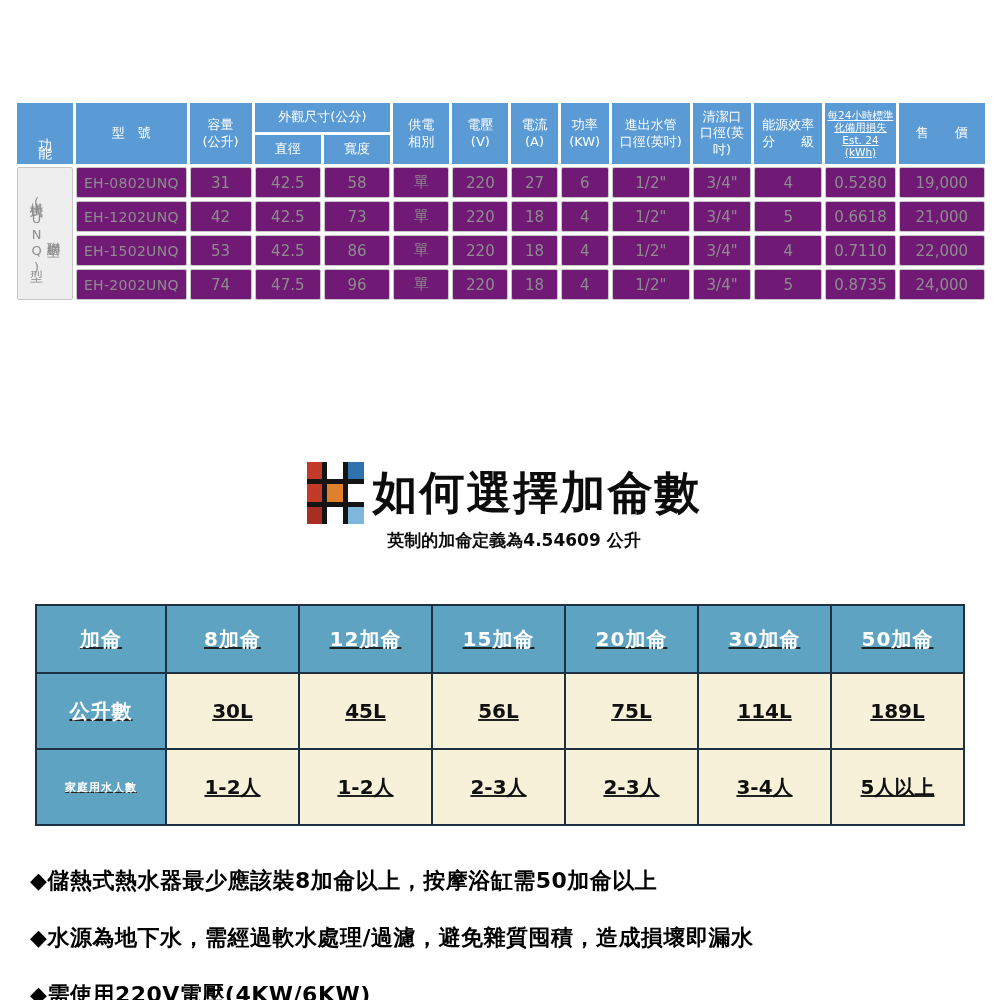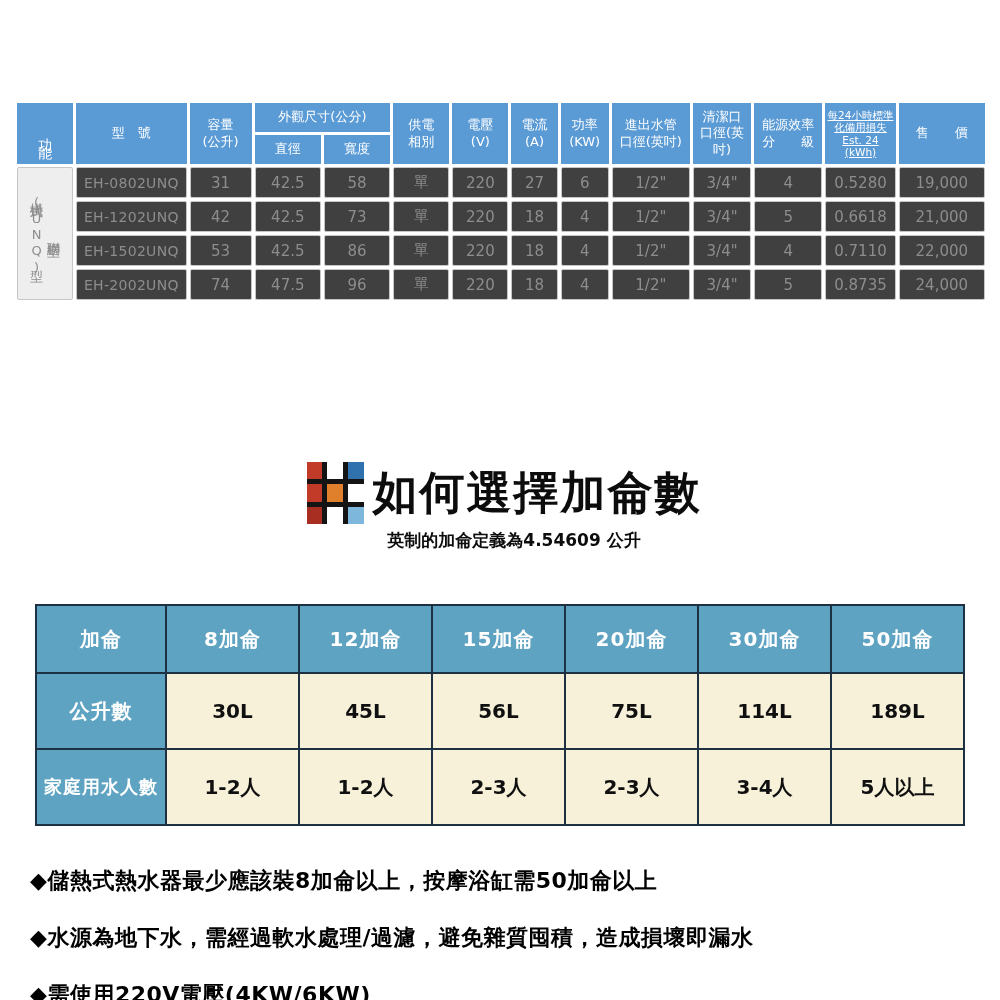--- a/index.html
+++ b/index.html
@@ -12,21 +12,21 @@
   
   .spec-block { position:absolute; left:14px; top:100px; width:974px; }
   table.spec { width:100%; border-collapse:separate; border-spacing:3px; table-layout:fixed; }
   .spec th {
     background:#5b9bd5; color:#fff; font-weight:500; font-size:13px; line-height:1.25;
     text-align:center; vertical-align:middle; padding:1px 0;
   }
   .spec thead tr { height:29px; }
   .spec tbody tr { height:31px; }
   .spec td {
-    background:#404040; border:1px solid #c6c6c6; border-radius:2px;
+    background:#701a75; border:1px solid #c6c6c6; border-radius:2px;
     color:#8d8d8d; font-size:15px; text-align:center; vertical-align:middle; padding:0;
   }
   .spec td.model-cell { font-size:14px; letter-spacing:0.3px; }
   .h2l div { display:block; }
   .tiny div { font-size:10.5px; line-height:1.18;text-decoration:underline; }
   .vhead { writing-mode:vertical-lr; text-orientation:upright; margin:0 auto; letter-spacing:7px; font-size:14px; }
   td.cat-cell { background:#eeeeee; }
   .cat { writing-mode:vertical-lr; text-orientation:upright; margin:0 auto; height:130px; }
   .cat span { display:block; font-size:13px; line-height:17px; letter-spacing:1px; color:#8d8d8d; }
 
@@ -44,27 +44,27 @@
   .logo {
     width:57px; height:62px; background:#141414; flex:0 0 auto;
     display:grid; grid-template-columns:repeat(3,1fr); grid-template-rows:repeat(3,1fr); gap:5px;
   }
   .c-red{background:#c23a28;} .c-dred{background:#a82e22;} .c-orange{background:#e0802c;}
   .c-blue{background:#2f72ad;} .c-lblue{background:#7db8dc;} .c-white{background:#ffffff;}
   h1.page-title { margin:0; font-size:45px; font-weight:700; color:#0c0c0c; letter-spacing:2px; line-height:1.1; }
   .page-subtitle { margin-top:5px; font-size:17px; font-weight:700; color:#0c0c0c;margin-left:20px; }
 
   
-  .gallon-block { position:absolute; left:35px; top:604px; width:930px; }
+  .gallon-block { position:absolute; left:35px; top:604px; width:930px;text-decoration:underline; }
   table.gallon { width:100%; border-collapse:collapse; table-layout:fixed; }
   .gallon th, .gallon td { border:2px solid #1d3142; text-align:center; vertical-align:middle; }
   .gallon tr.g-head { height:68px; }
   .gallon tr.g-row { height:76px; }
   .gallon th { background:#5fa3c2; color:#ffffff; font-size:20px; font-weight:600; letter-spacing:1px; }
-  .gallon th.small-label { font-size:18px; }
+  .gallon th.small-label { font-size:11px; }
   .gallon td { background:#f7f1d9; color:#101010; font-size:20px; font-weight:700; }
 
   
   .bullets { position:absolute; left:30px; top:866px; font-size:22px; font-weight:600; color:#000; letter-spacing:0.5px; }
   .bullets .bullet-line { margin-bottom:27px; }
 </style>
 </head>
 <body>
 
 <div class="spec-block">

